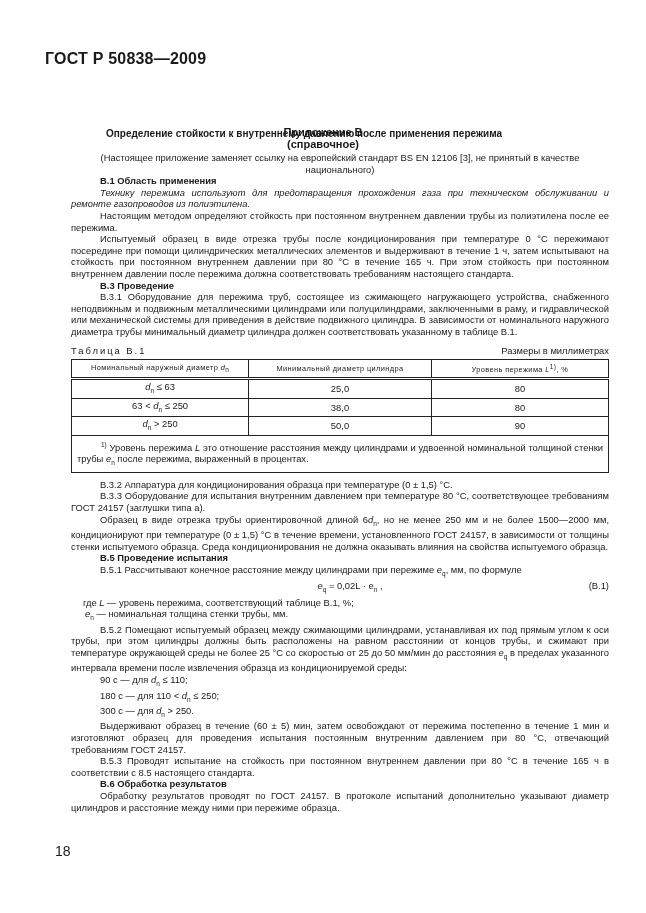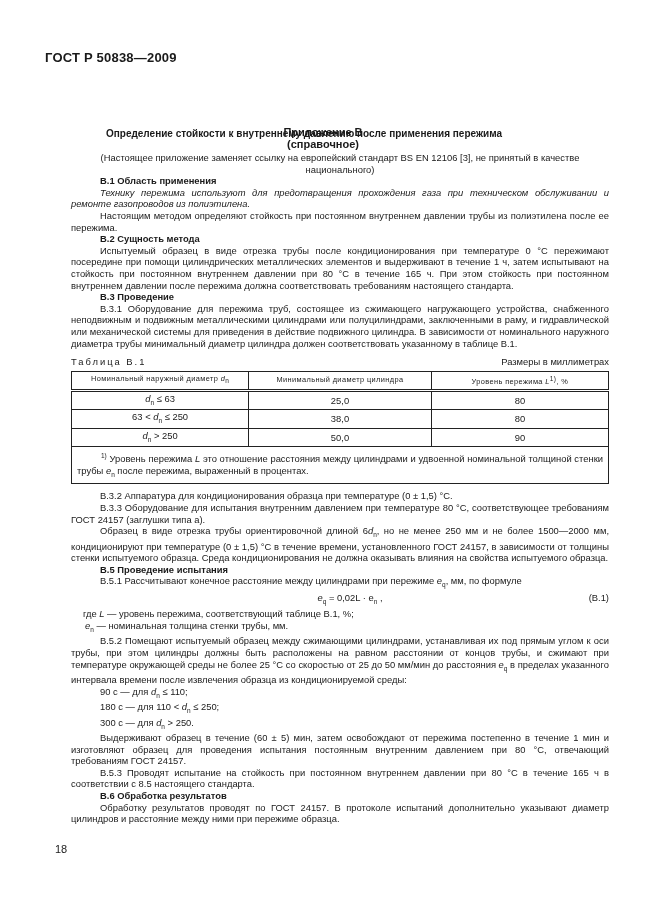--- a/index.html
+++ b/index.html
@@ -1,18 +1,18 @@
 <!DOCTYPE html>
 <html><head>
 <meta charset="utf-8">
 <style>
   html, body { margin: 0; padding: 0; background: #ffffff; }
   body { width: 646px; height: 913px; position: relative; overflow: hidden;
          font-family: "Liberation Sans", sans-serif; color: #1a1a1a; font-size: 9.4px; }
-  .hdr { position: absolute; left: 45px; top: 50px; font-weight: bold; font-size: 13px; letter-spacing: 0.2px; }
+  .hdr { position: absolute; left: 45px; top: 50px; font-weight: bold; font-size: 16px; letter-spacing: 0.2px; }
   .center { text-align: center; }
   .annex { position: absolute; left: 0; width: 646px; top: 83px; font-weight: bold; font-size: 11px; line-height: 12px; margin-top: 43px; }
   .title { position: absolute; left: 0; width: 608px; top: 128px; font-weight: bold; font-size: 10px; }
   .body { position: absolute; left: 71px; top: 152px; width: 538px; line-height: 11.6px; text-align: justify; }
   .p { margin: 0; }
   .ind { text-indent: 29px; }
   .h { font-weight: bold; padding-left: 29px; }
   .it { font-style: italic; }
   .note { text-align: center; }
   .tcap { display: flex; justify-content: space-between; margin-top: 7px; margin-bottom: 3px; }
@@ -22,42 +22,41 @@
   th { font-size: 7.4px; letter-spacing: 0.4px; height: 13px; }
   tr.hrow th { border-bottom: 3px double #222; }
   td.fn { text-align: justify; padding: 3px 5px; line-height: 11.6px; height: auto; }
   sub, sup { font-size: 6.5px; }
   .formula { display: flex; margin: 1px 0; }
   .formula .f { flex: 1; text-align: center; padding-left: 60px; }
   .formula .n { width: 40px; text-align: right; }
   .where1 { padding-left: 12px; }
   .where2 { padding-left: 14px; }
   .list { padding-left: 29px; }
-  .pnum { position: absolute; left: 55px; top: 843px; font-size: 11px; }
+  .pnum { position: absolute; left: 55px; top: 843px; font-size: 14px; }
 </style>
 </head>
 <body>
 
 <div class="hdr">ГОСТ Р 50838—2009</div>
 
 <div class="annex center">
   <div>Приложение В</div>
   <div>(справочное)</div>
 </div>
 
 <div class="title center">Определение стойкости к внутреннему давлению после применения пережима</div>
 
 <div class="body">
   <p class="p note">(Настоящее приложение заменяет ссылку на европейский стандарт BS EN 12106 [3], не принятый в качестве национального)</p>
 
   <p class="p h">В.1 Область применения</p>
   <p class="p ind it">Технику пережима используют для предотвращения прохождения газа при техническом обслуживании и ремонте газопроводов из полиэтилена.</p>
   <p class="p ind">Настоящим методом определяют стойкость при постоянном внутреннем давлении трубы из полиэтилена после ее пережима.</p>
 
-  <p class="p h">В.2 Сущность метода</p>
   <p class="p ind">Испытуемый образец в виде отрезка трубы после кондиционирования при температуре 0 °С пережимают посередине при помощи цилиндрических металлических элементов и выдерживают в течение 1 ч, затем испытывают на стойкость при постоянном внутреннем давлении при 80 °С в течение 165 ч. При этом стойкость при постоянном внутреннем давлении после пережима должна соответствовать требованиям настоящего стандарта.</p>
 
   <p class="p h">В.3 Проведение</p>
   <p class="p ind">В.3.1 Оборудование для пережима труб, состоящее из сжимающего нагружающего устройства, снабженного неподвижным и подвижным металлическими цилиндрами или полуцилиндрами, заключенными в раму, и гидравлической или механической системы для приведения в действие подвижного цилиндра. В зависимости от номинального наружного диаметра трубы минимальный диаметр цилиндра должен соответствовать указанному в таблице В.1.</p>
 
   <div class="tcap">
     <span class="lbl">Таблица В.1</span>
     <span>Размеры в миллиметрах</span>
   </div>
   <table>

